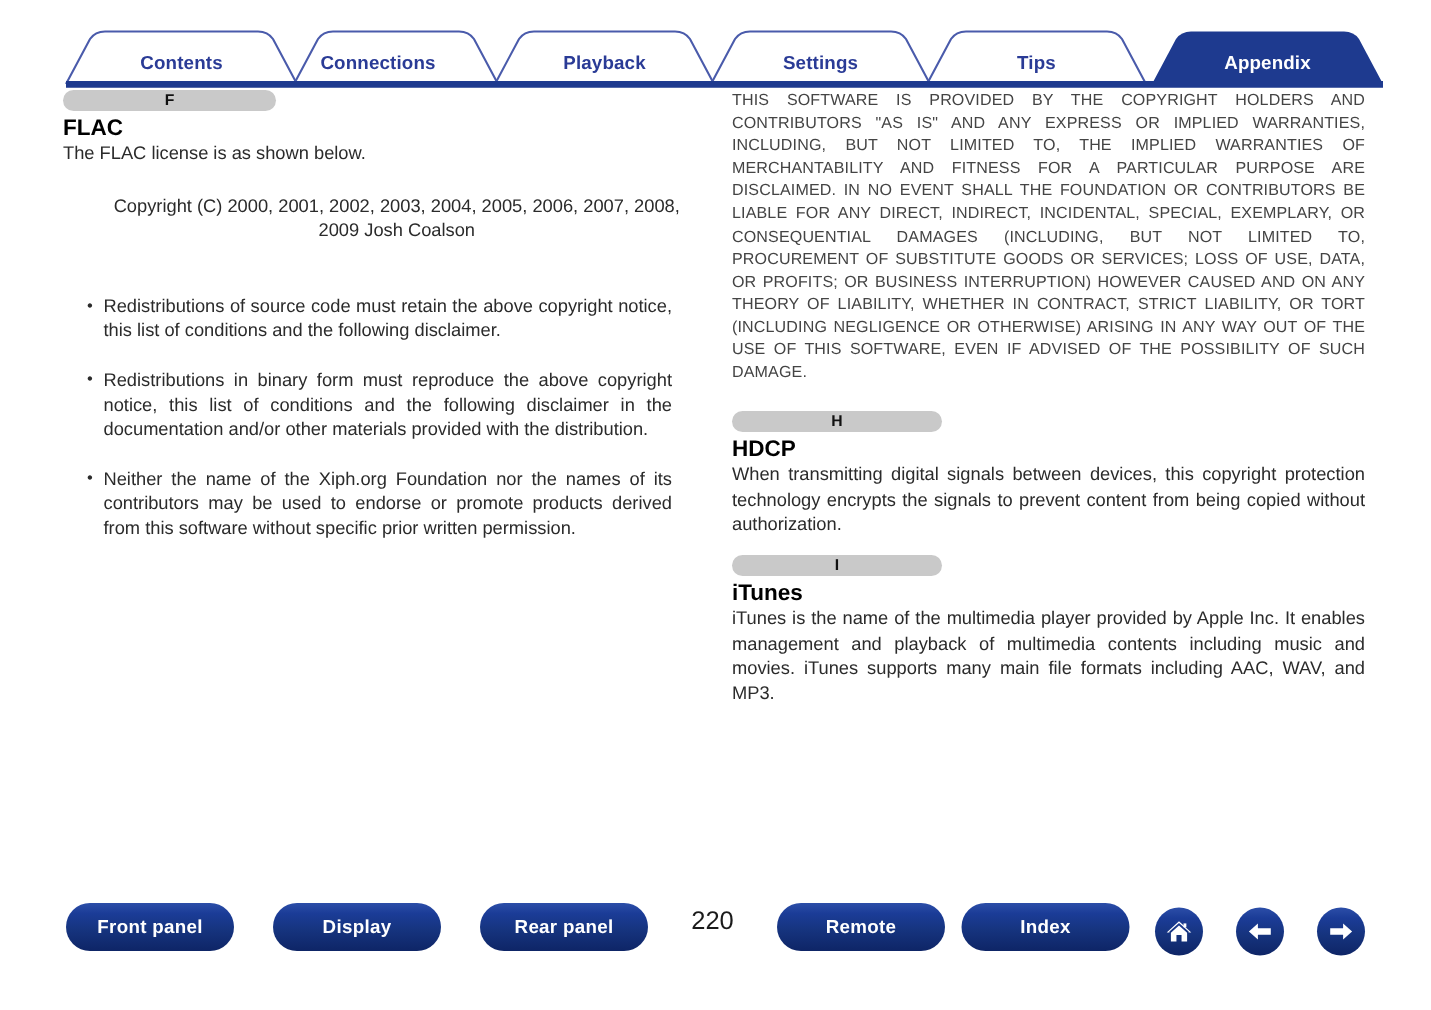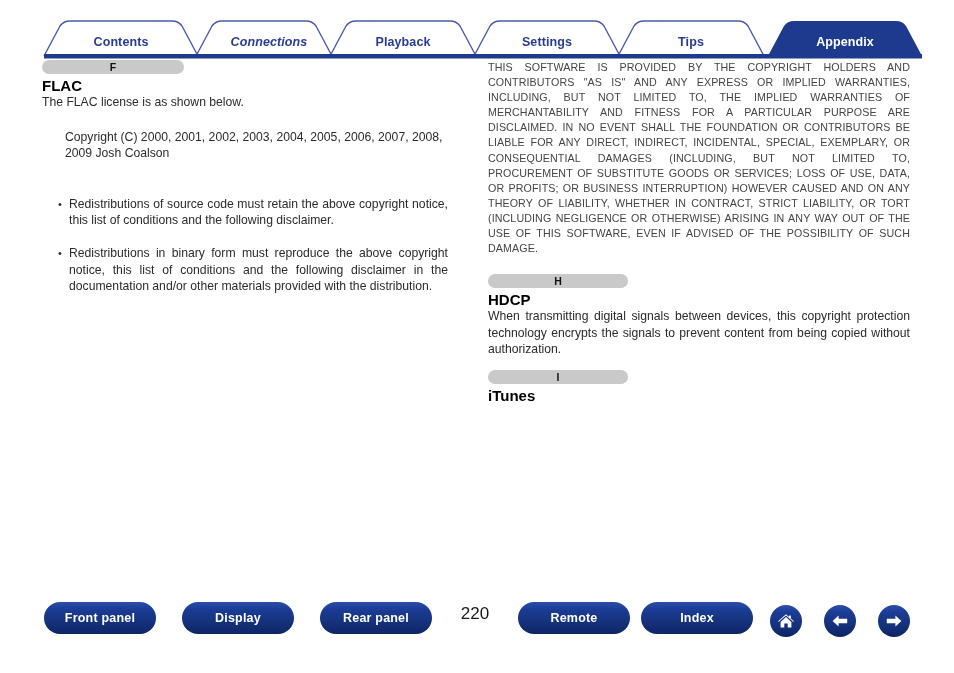--- a/index.html
+++ b/index.html
@@ -189,62 +189,64 @@
     <path d="M 44 56 L 60 26 Q 63.5 21 70 21 L 172 21 Q 178.5 21 182 26 L 198 56" fill="#ffffff" stroke="#4a5bab" stroke-width="1.4"></path>
     <path d="M 196 56 L 212 26 Q 215.5 21 222 21 L 306 21 Q 312.5 21 316 26 L 332 56" fill="#ffffff" stroke="#4a5bab" stroke-width="1.4"></path>
     <path d="M 330 56 L 346 26 Q 349.5 21 356 21 L 450 21 Q 456.5 21 460 26 L 476 56" fill="#ffffff" stroke="#4a5bab" stroke-width="1.4"></path>
     <path d="M 474 56 L 490 26 Q 493.5 21 500 21 L 594 21 Q 600.5 21 604 26 L 620 56" fill="#ffffff" stroke="#4a5bab" stroke-width="1.4"></path>
     <path d="M 618 56 L 634 26 Q 637.5 21 644 21 L 738 21 Q 744.5 21 748 26 L 764 56" fill="#ffffff" stroke="#4a5bab" stroke-width="1.4"></path>
 
     <rect x="44" y="54" width="878" height="4.5" fill="#1e3a8f"></rect>
   </svg>
 
   <div class="tab-label" style="left:44px;  top:35px; width:154px;">Contents</div>
-  <div class="tab-label" style="left:201px; top:35px; width:136px;font-style:italic;">Connections</div>
+  <div class="tab-label" style="left:184px; top:35px; width:136px;">Connections</div>
   <div class="tab-label" style="left:330px; top:35px; width:146px;">Playback</div>
   <div class="tab-label" style="left:474px; top:35px; width:146px;">Settings</div>
   <div class="tab-label" style="left:618px; top:35px; width:146px;">Tips</div>
   <div class="tab-label active" style="left:768px; top:35px; width:154px;">Appendix</div>
 </div>
 
 <div id="content">
 
   <div class="col" id="col-left">
     <div class="pill" id="pill-f">F</div>
 
     <div class="term">FLAC</div>
 
     <p class="body-text" style="text-align:left;">The FLAC license is as shown below.</p>
 
     <div class="gap-18"></div>
 
-    <p class="body-text" style="text-align:left;margin-left:23px;">Copyright (C) 2000, 2001, 2002, 2003, 2004, 2005, 2006, 2007, 2008, 2009 Josh Coalson</p>
+    <p class="body-text" style="text-align:center;margin-left:23px;">Copyright (C) 2000, 2001, 2002, 2003, 2004, 2005, 2006, 2007, 2008, 2009 Josh Coalson</p>
 
     <div class="gap-18"></div>
 
 
     <ul class="bullets">
       <li>Redistributions of source code must retain the above copyright notice, this list of conditions and the following disclaimer.</li>
       <li>Redistributions in binary form must reproduce the above copyright notice, this list of conditions and the following disclaimer in the documentation and/or other materials provided with the distribution.</li>
+      <li>Neither the name of the Xiph.org Foundation nor the names of its contributors may be used to endorse or promote products derived from this software without specific prior written permission.</li>
     </ul>
   </div>
 
   <div class="col" id="col-right">
     <p class="legal">THIS SOFTWARE IS PROVIDED BY THE COPYRIGHT HOLDERS AND CONTRIBUTORS "AS IS" AND ANY EXPRESS OR IMPLIED WARRANTIES, INCLUDING, BUT NOT LIMITED TO, THE IMPLIED WARRANTIES OF MERCHANTABILITY AND FITNESS FOR A PARTICULAR PURPOSE ARE DISCLAIMED. IN NO EVENT SHALL THE FOUNDATION OR CONTRIBUTORS BE LIABLE FOR ANY DIRECT, INDIRECT, INCIDENTAL, SPECIAL, EXEMPLARY, OR CONSEQUENTIAL DAMAGES (INCLUDING, BUT NOT LIMITED TO, PROCUREMENT OF SUBSTITUTE GOODS OR SERVICES; LOSS OF USE, DATA, OR PROFITS; OR BUSINESS INTERRUPTION) HOWEVER CAUSED AND ON ANY THEORY OF LIABILITY, WHETHER IN CONTRACT, STRICT LIABILITY, OR TORT (INCLUDING NEGLIGENCE OR OTHERWISE) ARISING IN ANY WAY OUT OF THE USE OF THIS SOFTWARE, EVEN IF ADVISED OF THE POSSIBILITY OF SUCH DAMAGE.</p>
 
     <div class="gap-18"></div>
 
     <div class="pill" id="pill-h">H</div>
     <div class="term">HDCP</div>
     <p class="body-text">When transmitting digital signals between devices, this copyright protection technology encrypts the signals to prevent content from being copied without authorization.</p>
 
     <div class="gap-12"></div>
 
     <div class="pill" id="pill-i">I</div>
     <div class="term">iTunes</div>
+    <p class="body-text">iTunes is the name of the multimedia player provided by Apple Inc. It enables management and playback of multimedia contents including music and movies. iTunes supports many main file formats including AAC, WAV, and MP3.</p>
   </div>
 </div>
 
 <div id="footer">
 
   <div class="nav-btn" id="btn-front">Front panel</div>
   <div class="nav-btn" id="btn-display">Display</div>
   <div class="nav-btn" id="btn-rear">Rear panel</div>
 
   <div id="page-number">220</div>

